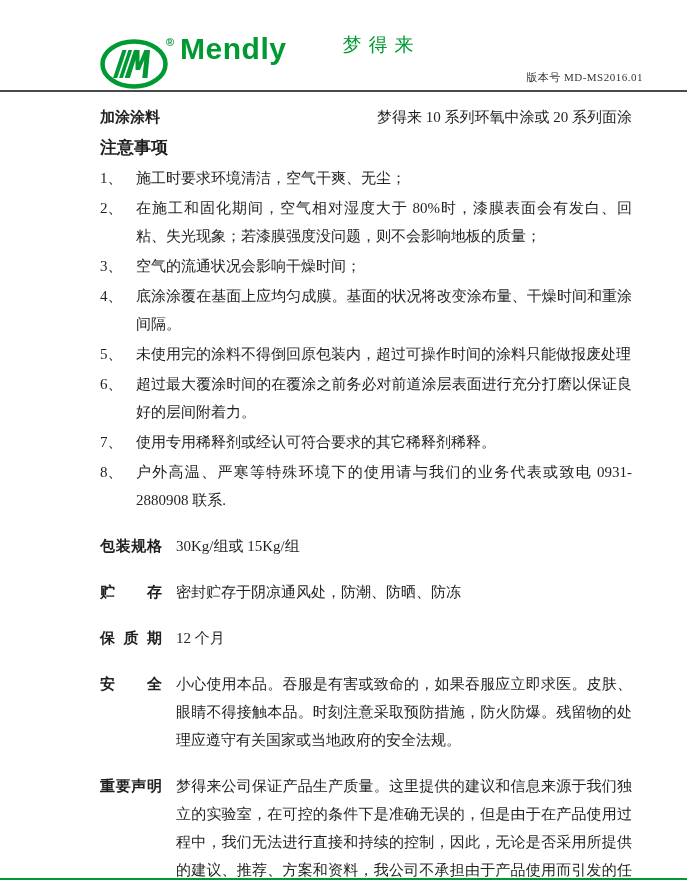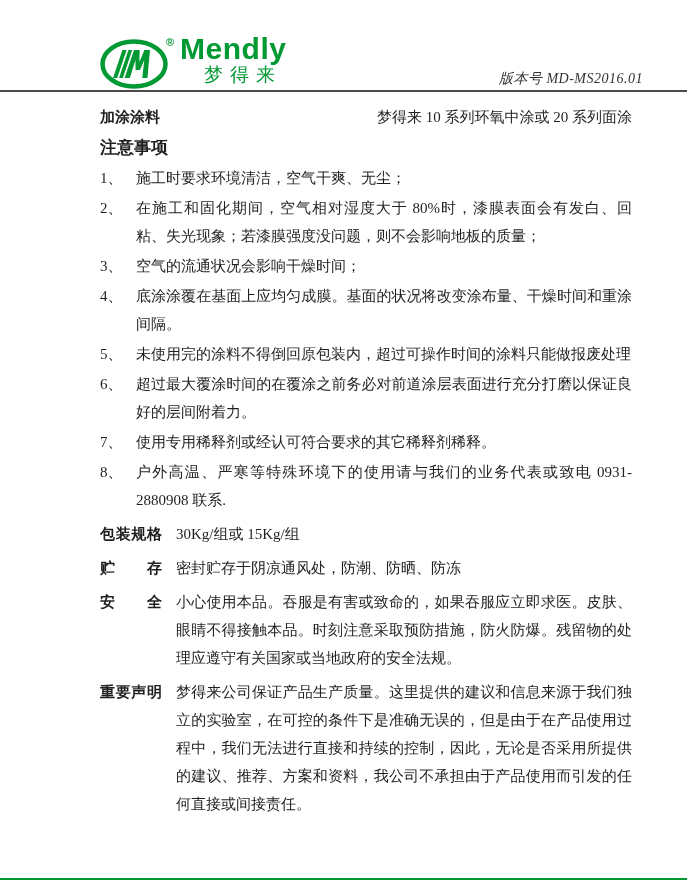--- a/index.html
+++ b/index.html
@@ -16,35 +16,35 @@
     font-family:"Liberation Serif", serif;
     color:var(--ink);
     overflow:hidden;
   }
   
   .header{position:absolute;top:30px;left:100px;right:44px;height:60px;}
   .logo{position:absolute;left:0;top:8px;display:flex;align-items:flex-start;}
   .emblem{display:block;}
   .reg{font-family:"Liberation Sans",sans-serif;font-size:11px;color:var(--brand);
        font-weight:bold;margin:-2px 2px 0 -4px;}
-  .wordmark{display:flex;flex-direction:column;margin-left:4px;margin-top:-4px;}
+  .wordmark{display:flex;flex-direction:row;margin-left:4px;margin-top:-4px;gap:32px;}
   .brand-latin{
     font-family:"Liberation Sans",sans-serif;
     font-weight:bold;font-size:30px;line-height:30px;
     color:var(--brand);letter-spacing:0.5px;
   }
   .brand-cn{
     font-family:"Liberation Sans",sans-serif;
     font-weight:normal;font-size:19px;line-height:21px;
     color:var(--brand);letter-spacing:7px;
     margin-left:24px;
   }
   .version{
     position:absolute;right:0;top:40px;
-    font-size:14px;color:#333;letter-spacing:0.5px;font-style:italic;
+    font-size:11px;color:#333;letter-spacing:0.5px;
   }
   .top-rule{position:absolute;top:90px;left:0;width:687px;height:2px;background:var(--rule);}
   .bottom-rule{position:absolute;top:878px;left:0;width:687px;height:2px;background:var(--brand);}
   
   .main{
     position:absolute;top:103px;left:100px;width:532px;
     font-size:15px;line-height:28px;
   }
   .bold-label{
     font-family:"Liberation Sans",sans-serif;
@@ -52,21 +52,21 @@
   }
   .topcoat-row{display:flex;justify-content:space-between;}
   .topcoat-row .row-label{flex:none;width:62px;margin-right:8px;}
   .notes-heading{
     font-family:"Liberation Sans",sans-serif;
     font-weight:bold;font-size:17px;line-height:28px;margin-top:3px;
   }
   .note-item{display:flex;margin-top:2px;}
   .note-num{flex:none;width:36px;}
   .note-text{flex:1;text-align:justify;}
-  .spec-row{display:flex;margin-top:6px;}
+  .spec-row{display:flex;margin-top:18px;}
   .spec-label{
     flex:none;width:62px;margin-right:14px;
     text-align:justify;text-align-last:justify;
   }
   .spec-value{flex:1;text-align:justify;}
 </style>
 </head>
 <body>
 
 <div class="page">
@@ -136,20 +136,24 @@
 
     <div class="spec-row">
       <span class="spec-label bold-label">包装规格</span>
       <span class="spec-value">30Kg/组或 15Kg/组</span>
     </div>
     <div class="spec-row">
       <span class="spec-label bold-label">贮存</span>
       <span class="spec-value">密封贮存于阴凉通风处，防潮、防晒、防冻</span>
     </div>
     <div class="spec-row">
+      <span class="spec-label bold-label">保质期</span>
+      <span class="spec-value">12 个月</span>
+    </div>
+    <div class="spec-row">
       <span class="spec-label bold-label">安全</span>
       <span class="spec-value">小心使用本品。吞服是有害或致命的，如果吞服应立即求医。皮肤、眼睛不得接触本品。时刻注意采取预防措施，防火防爆。残留物的处理应遵守有关国家或当地政府的安全法规。</span>
     </div>
     <div class="spec-row">
       <span class="spec-label bold-label">重要声明</span>
       <span class="spec-value">梦得来公司保证产品生产质量。这里提供的建议和信息来源于我们独立的实验室，在可控的条件下是准确无误的，但是由于在产品使用过程中，我们无法进行直接和持续的控制，因此，无论是否采用所提供的建议、推荐、方案和资料，我公司不承担由于产品使用而引发的任何直接或间接责任。</span>
     </div>
 
   </div>
 

